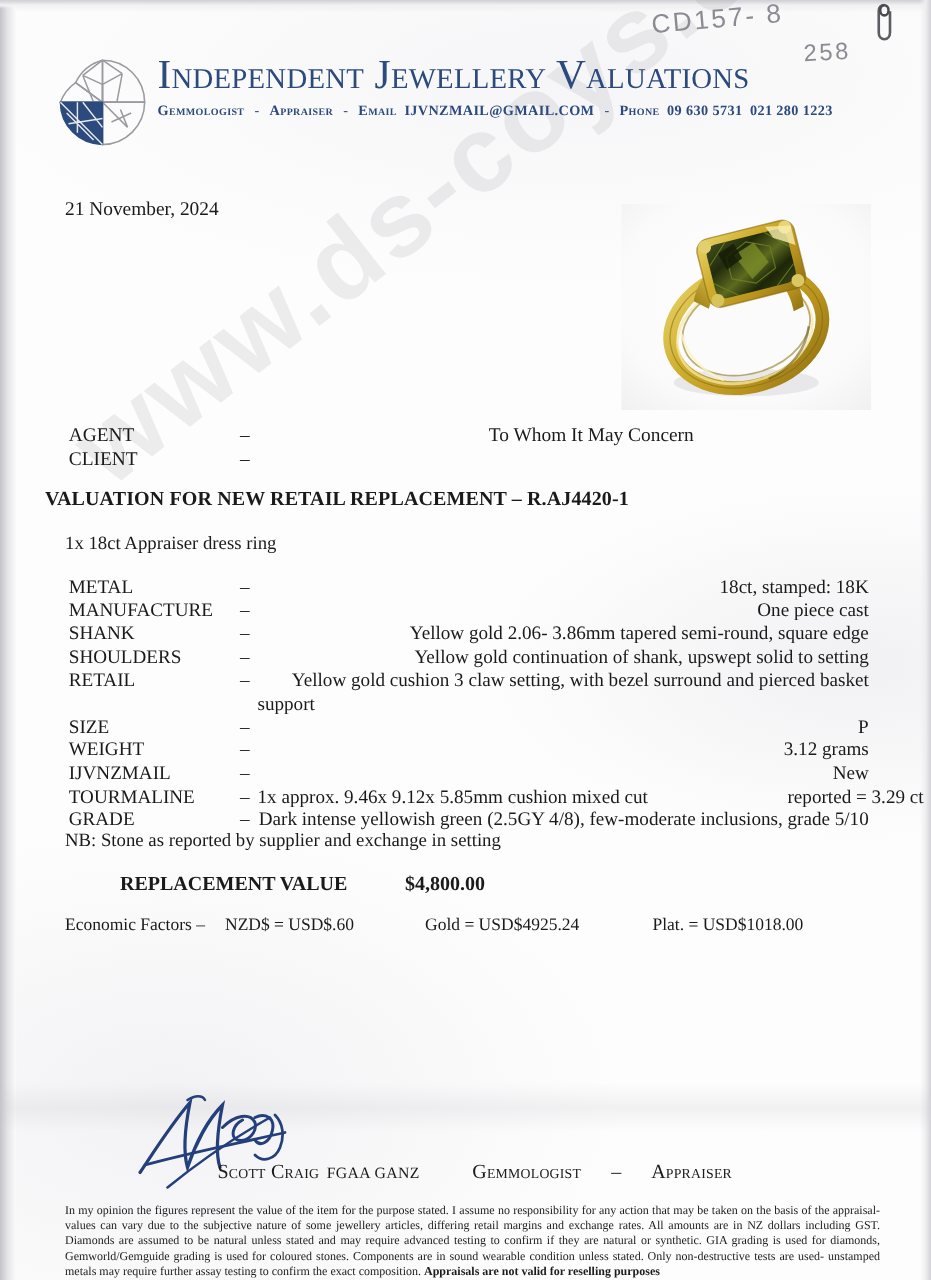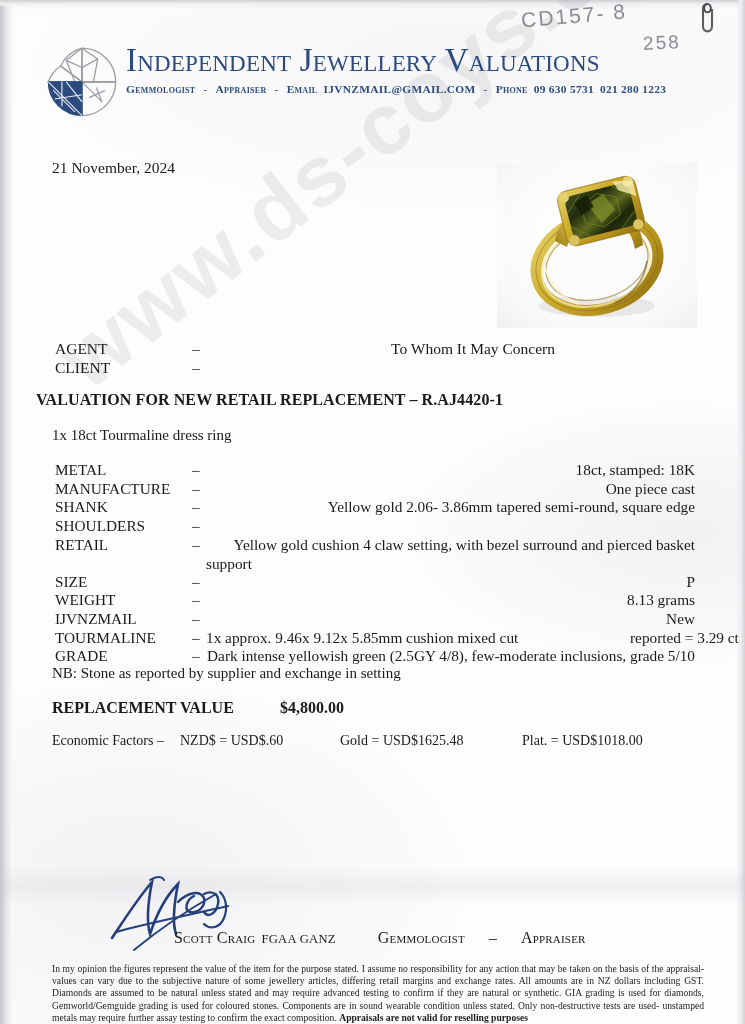--- a/index.html
+++ b/index.html
@@ -214,21 +214,21 @@
     font-size: 15px;
   }
   .replacement {
     position: absolute;
     left: 52px;
     top: 699px;
     font-size: 16px;
     font-weight: 700;
     display: flex;
   }
-  .replacement .rv-label { width: 228px; flex: 0 0 228px; }
+  .replacement .rv-label { width: 228px; flex: 0 0 228px; margin-left: 44px; }
 
   .econ {
     position: absolute;
     left: 52px;
     top: 733px;
     font-size: 14px;
     display: flex;
     white-space: nowrap;
     align-items: center;
   }
@@ -402,57 +402,58 @@
       <span class="val">To Whom It May Concern</span>
     </div>
     <div class="row">
       <span class="lbl">CLIENT</span>
       <span class="dash">–</span>
       <span class="val"></span>
     </div>
   </div>
 
   <div class="valuation-title">VALUATION FOR NEW RETAIL REPLACEMENT  –  R.AJ4420-1</div>
-  <div class="item-line">1x 18ct Tourmaline dress ring</div>
+  <div class="item-line">1x 18ct Appraiser dress ring</div>
 
   <div class="spec-block">
     <div class="row">
       <span class="lbl">METAL</span>
       <span class="dash">–</span>
       <span class="val">18ct, stamped: 18K</span>
     </div>
     <div class="row">
       <span class="lbl">MANUFACTURE</span>
       <span class="dash">–</span>
       <span class="val">One piece cast</span>
     </div>
     <div class="row">
       <span class="lbl">SHANK</span>
       <span class="dash">–</span>
       <span class="val">Yellow gold 2.06- 3.86mm tapered semi-round, square edge</span>
     </div>
     <div class="row">
       <span class="lbl">SHOULDERS</span>
       <span class="dash">–</span>
+      <span class="val">Yellow gold continuation of shank, upswept solid to setting</span>
     </div>
     <div class="row">
       <span class="lbl">RETAIL</span>
       <span class="dash">–</span>
-      <span class="val">Yellow gold cushion 4 claw setting, with bezel surround and pierced basket</span>
+      <span class="val">Yellow gold cushion 3 claw setting, with bezel surround and pierced basket</span>
     </div>
     <div class="cont">support</div>
     <div class="row">
       <span class="lbl">SIZE</span>
       <span class="dash">–</span>
       <span class="val">P</span>
     </div>
     <div class="row">
       <span class="lbl">WEIGHT</span>
       <span class="dash">–</span>
-      <span class="val">8.13 grams</span>
+      <span class="val">3.12 grams</span>
     </div>
     <div class="row">
       <span class="lbl">IJVNZMAIL</span>
       <span class="dash">–</span>
       <span class="val">New</span>
     </div>
     <div class="row">
       <span class="lbl">TOURMALINE</span>
       <span class="dash">–</span>
       <span class="val-wrap">
@@ -470,21 +471,21 @@
   <div class="nb-line">NB: Stone as reported by supplier and exchange in setting</div>
 
   <div class="replacement">
     <span class="rv-label">REPLACEMENT VALUE</span>
     <span>$4,800.00</span>
   </div>
 
   <div class="econ">
     <span class="e1">Economic Factors –</span>
     <span class="e2">NZD$ = USD$.60</span>
-    <span class="e3">Gold = USD$1625.48</span>
+    <span class="e3">Gold = USD$4925.24</span>
     <span>Plat. = USD$1018.00</span>
   </div>
 
   <svg class="signature" viewBox="0 0 180 80">
     <g fill="none" stroke="#24407c" stroke-linecap="round">
       <path d="M8 66 C20 48 34 26 48 10 C44 30 42 48 46 62 C52 44 62 24 74 12 C70 32 68 50 72 62" stroke-width="2.6"></path>
       <path d="M74 30 C84 20 96 18 100 26 C102 34 94 42 86 40 C80 38 82 28 90 24" stroke-width="2.4"></path>
       <path d="M100 22 C108 18 116 22 114 32 C112 42 104 46 100 40" stroke-width="2.4"></path>
       <path d="M116 20 C122 26 124 36 120 46 C116 56 106 58 100 52" stroke-width="2.2"></path>
       <path d="M12 60 C40 52 80 44 124 34" stroke-width="2.2"></path>

